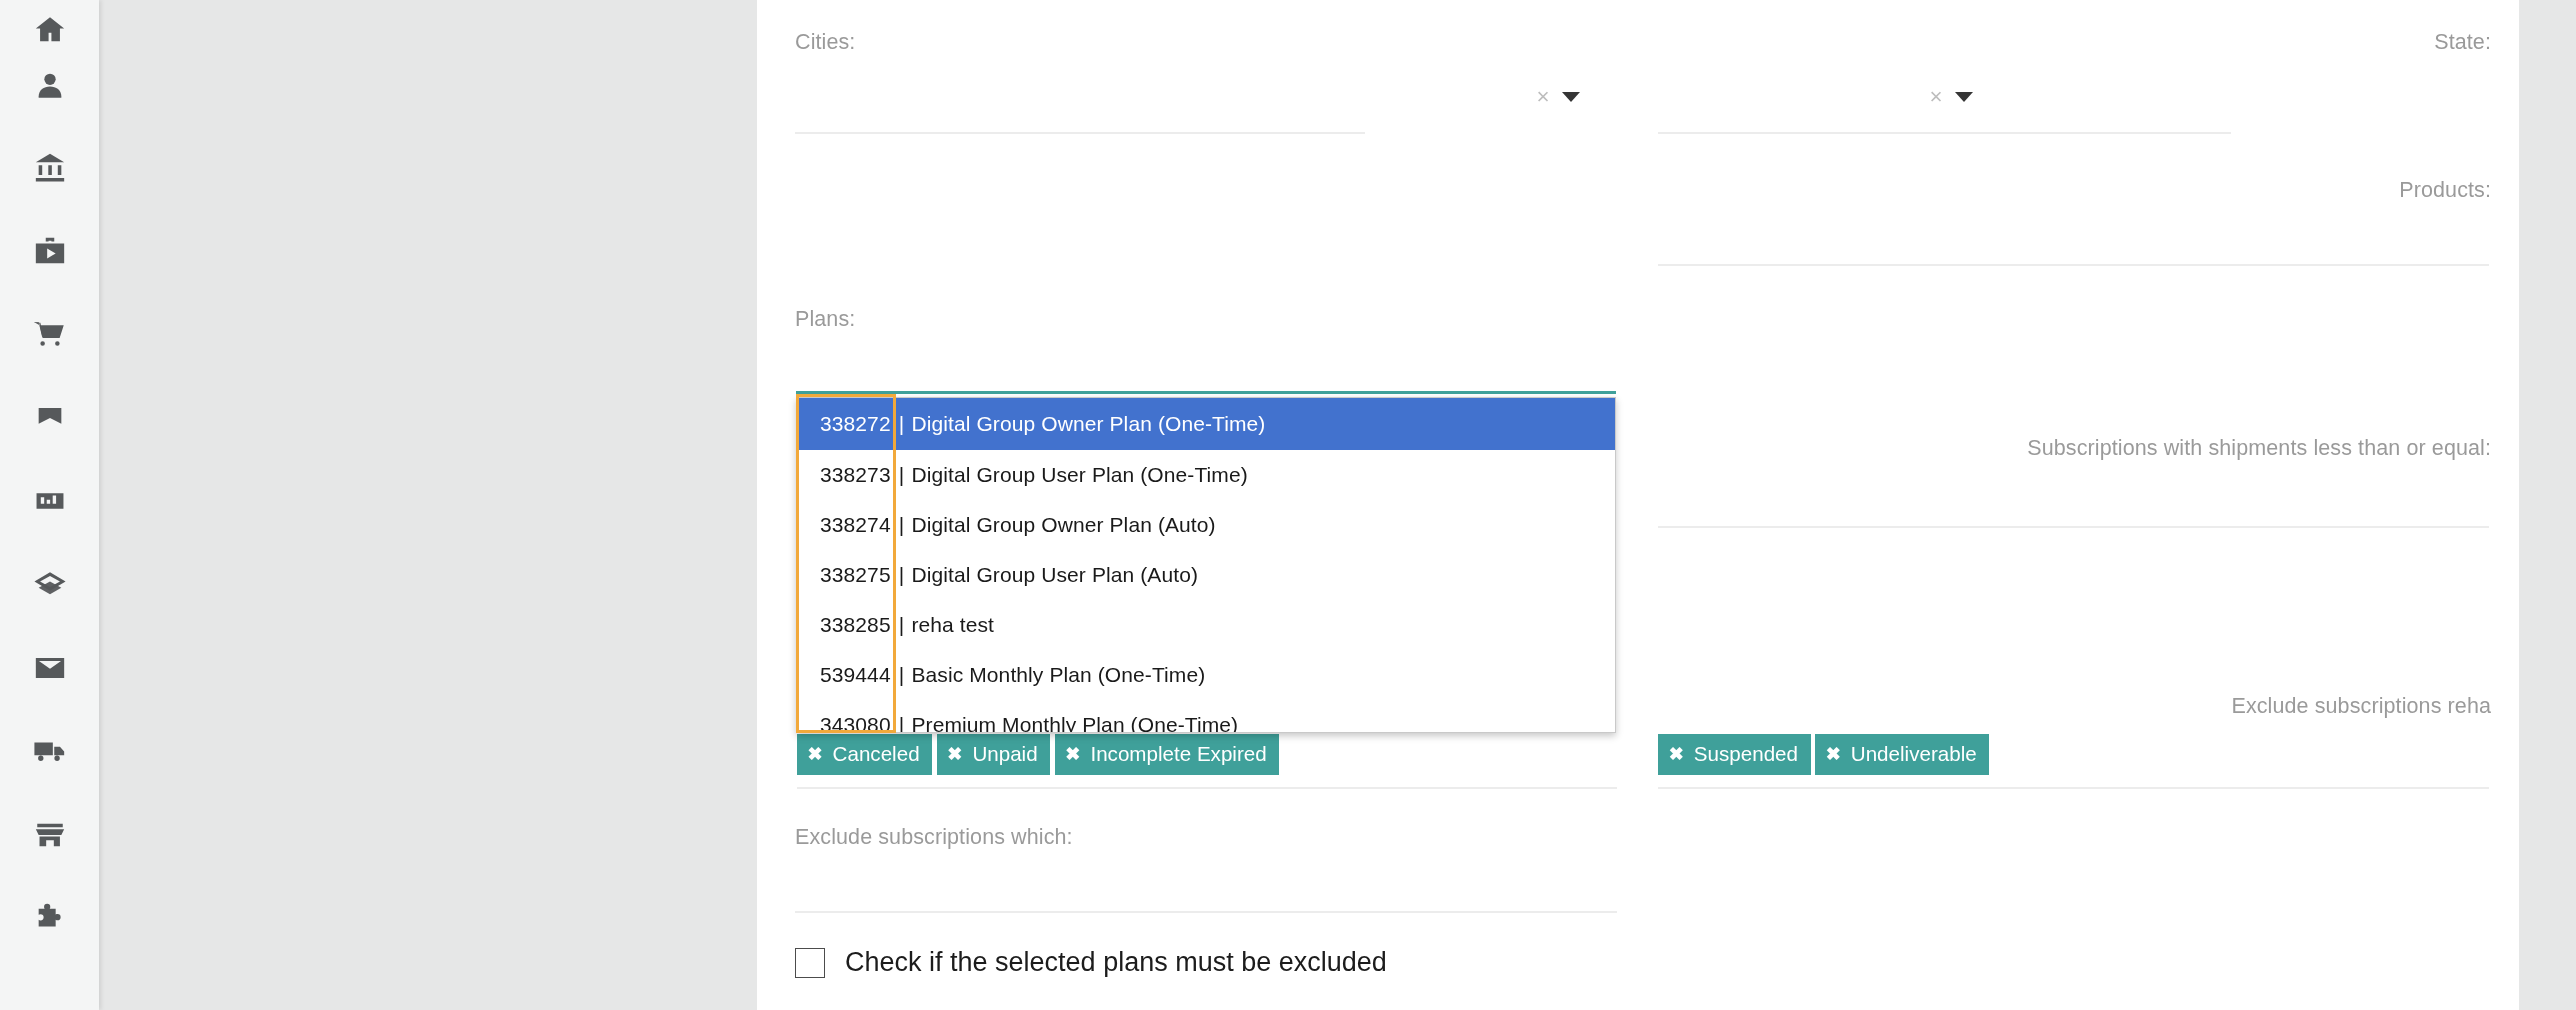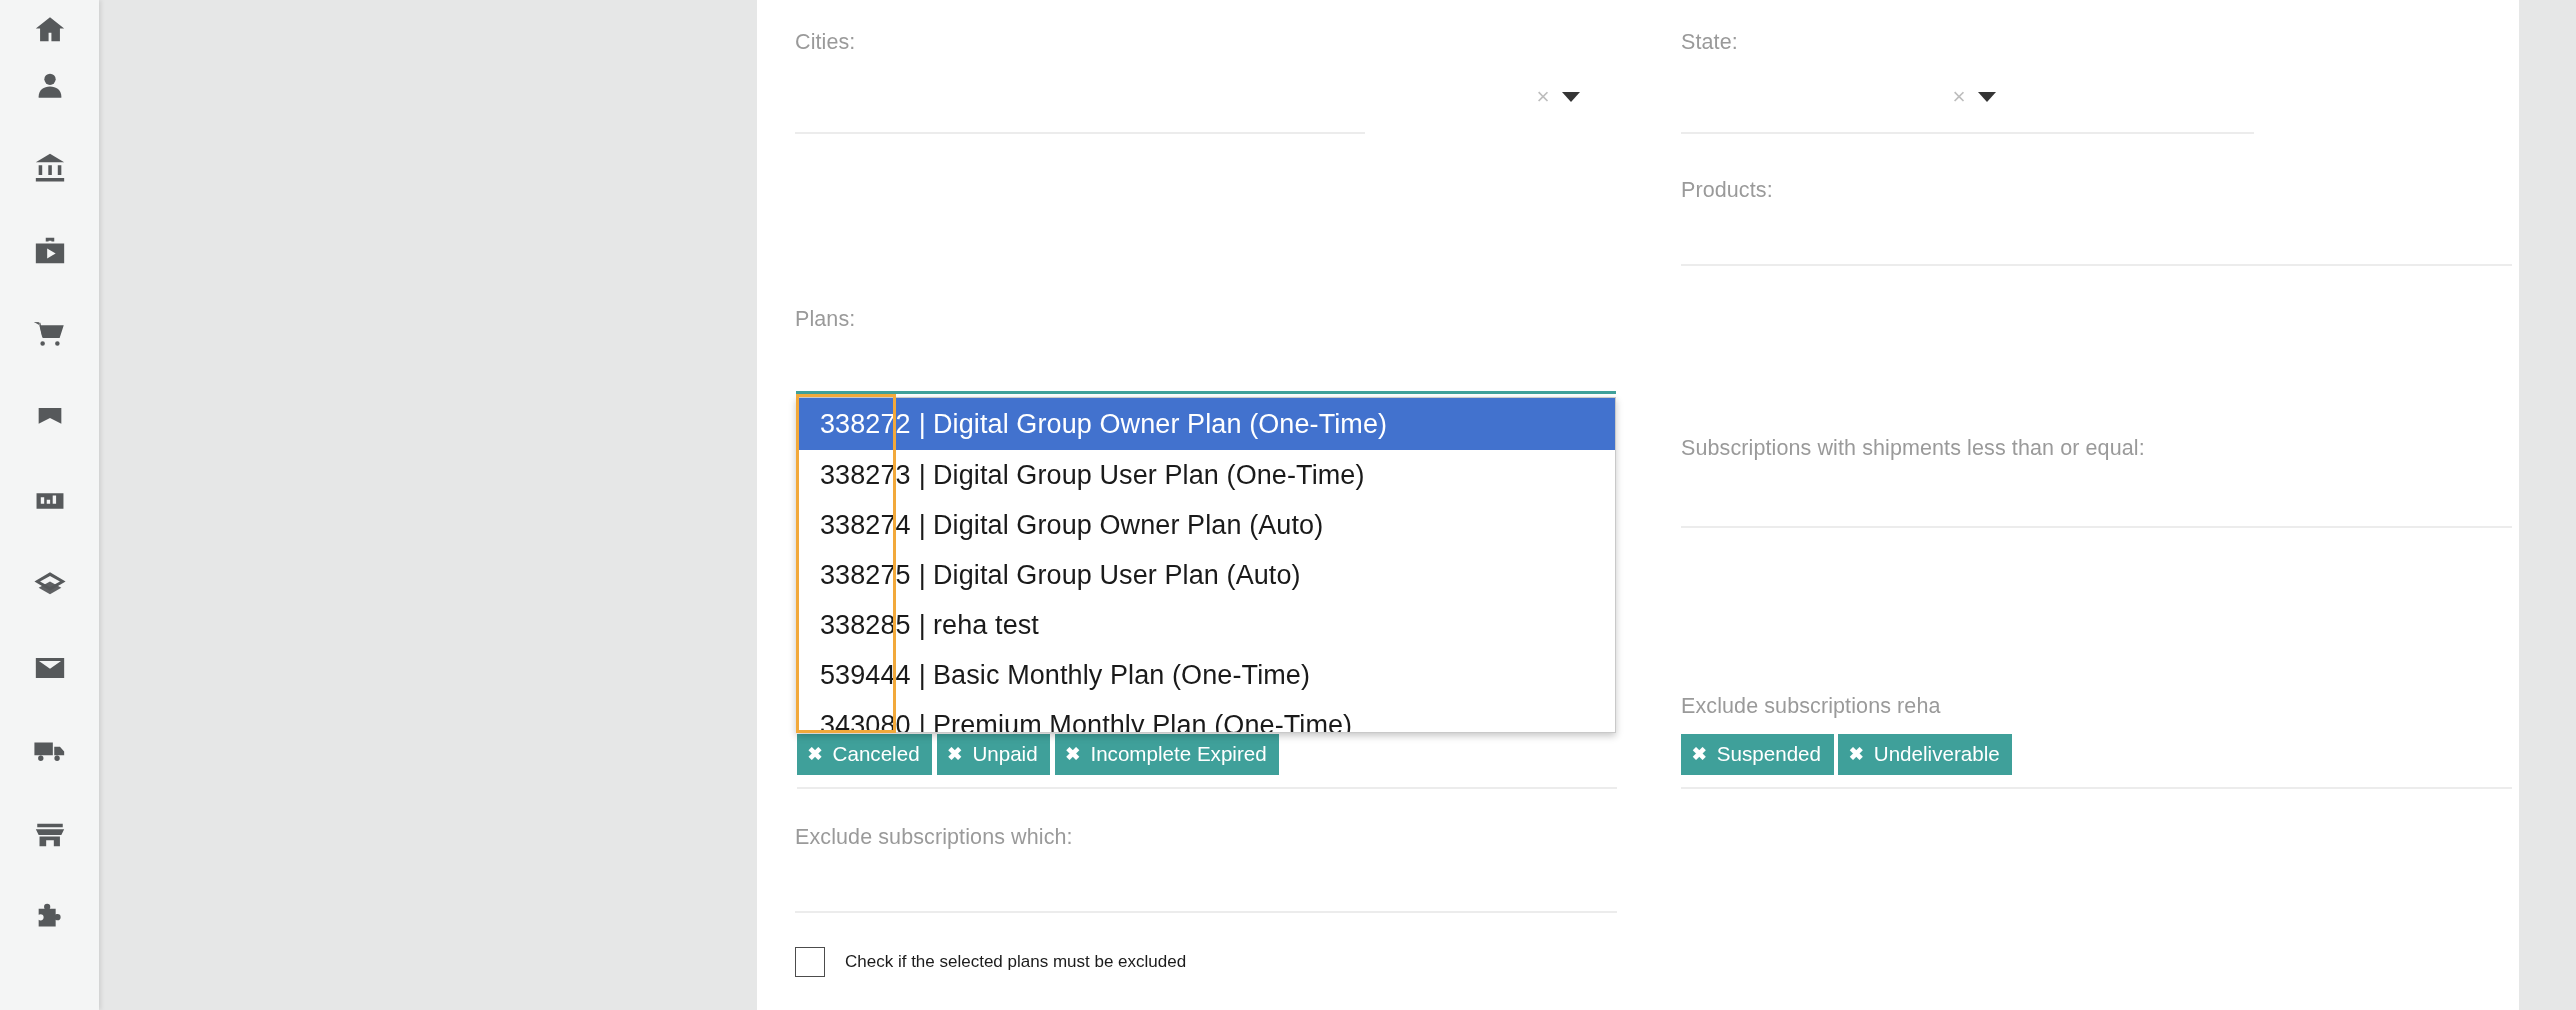--- a/index.html
+++ b/index.html
@@ -50,21 +50,21 @@
     left: 757px; top: 0;
     width: 1762px;
     height: 1010px;
     background: #ffffff;
     z-index: 10;
     overflow: visible;
   }
 
   
   .col-left  { position: absolute; left: 38px;  width: 824px; }
-  .col-right { position: absolute; left: 924px; width: 833px; }
+  .col-right { position: absolute; left: 901px; width: 833px; text-align: right; }
 
   .field { position: absolute; width: 100%; }
 
   .field-label {
     font-size: 21.5px;
     color: #9a9a9a;
     line-height: 27px;
     letter-spacing: 0.1px;
     white-space: nowrap;
   }
@@ -136,21 +136,21 @@
     background: #ffffff;
     border: 0.9px solid #c9c9c9;
     box-shadow: 0 2.7px 7.2px rgba(0,0,0,0.22);
     z-index: 40;
     overflow: hidden;
   }
   .plan-row {
     height: 50px;
     display: flex;
     align-items: center;
-    font-size: 27px;
+    font-size: 21px;
     color: #1a1a1a;
     padding-left: 23px;
     white-space: nowrap;
     cursor: pointer;
     letter-spacing: 0.1px;
   }
   .plan-row.selected {
     background: #4272ce;
     color: #ffffff;
     height: 52px;
@@ -190,21 +190,21 @@
     gap: 20px;
   }
   .cbox {
     width: 30px; height: 30px;
     border: 1.8px solid #4c4c4c;
     background: #fff;
     cursor: pointer;
     flex: 0 0 auto;
   }
   #exclude-check-label {
-    font-size: 17px;
+    font-size: 27px;
     color: #1c1c1c;
     white-space: nowrap;
   }
 </style>
 </head>
 <body>
 
 <div id="sidebar">
 
   <div class="rail-item" style="top:-12.5px">

